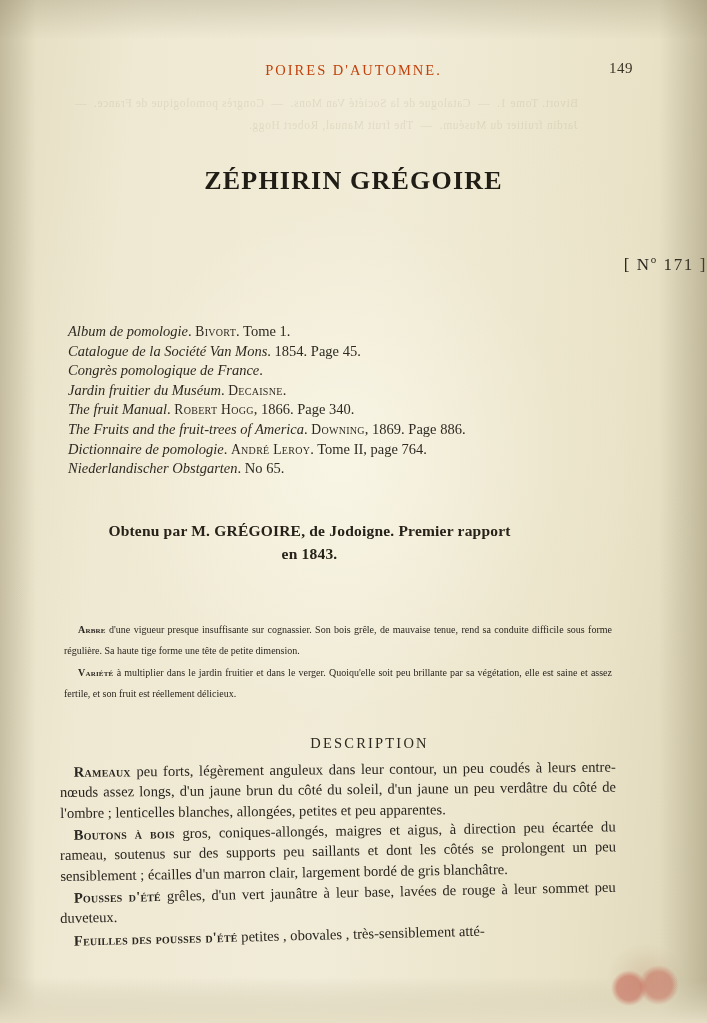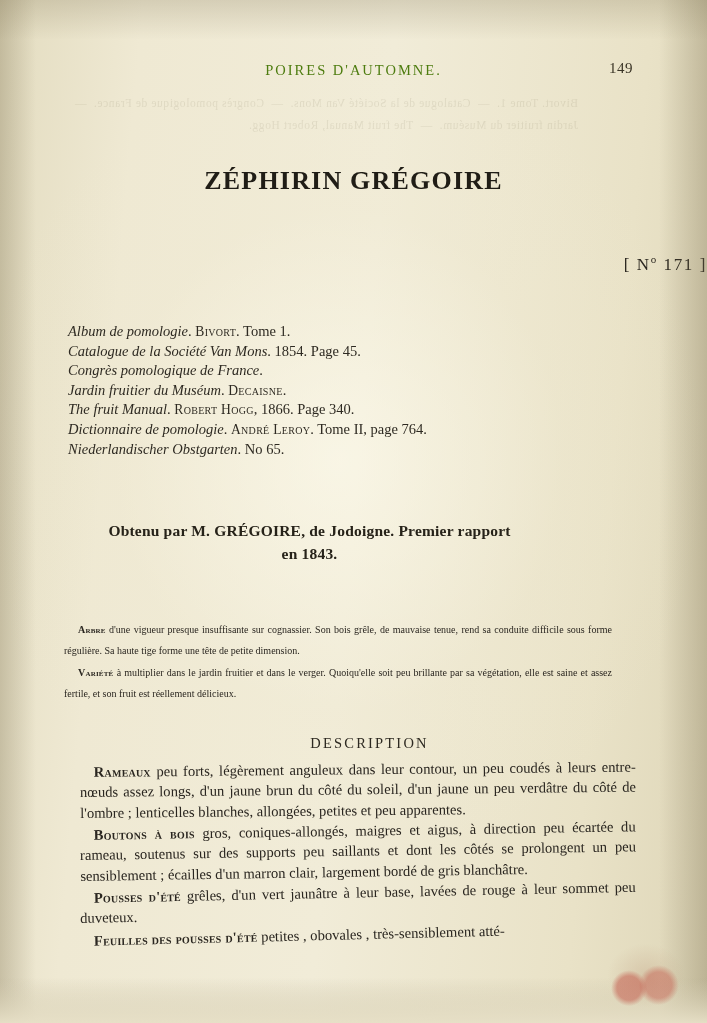--- a/index.html
+++ b/index.html
@@ -83,21 +83,21 @@
 
   
   .running-head {
     position: absolute;
     top: 62px;
     left: 0;
     width: 707px;
     text-align: center;
     font-size: 14.5px;
     letter-spacing: 2.0px;
-    color: #4d7c0f;
+    color: #c2410c;
   }
   .page-number {
     position: absolute;
     top: 60px;
     right: 74px;
     font-size: 15px;
     color: #3a3426;
     letter-spacing: 0.5px;
   }
 
@@ -192,21 +192,20 @@
 
   .desc-block {
     position: absolute;
     top: 762px;
     left: 60px;
     width: 556px;
     font-size: 14.6px;
     line-height: 20.4px;
     text-align: justify;
     color: #2a2620;
-    margin-left: 20px;
   }
   
   .desc-block .para:nth-child(1) { transform: rotate(-0.55deg); transform-origin: left center; }
   .desc-block .para:nth-child(2) { transform: rotate(-0.9deg); transform-origin: left center; }
   .desc-block .para:nth-child(3) { transform: rotate(-1.15deg); transform-origin: left center; }
   .desc-block .para:nth-child(4) { transform: rotate(-1.4deg); transform-origin: left center; }
   .clip-bottom {
     position: absolute;
     left: 0; right: 0; bottom: 0; height: 44px;
     background: linear-gradient(to top, rgba(232,225,200,0.95), rgba(232,225,200,0.0));
@@ -238,20 +237,23 @@
       <span class="it">Catalogue de la Société Van Mons</span><span>. 1854. Page 45.</span><span class="sc"></span><span></span>
     </div>
     <div>
       <span class="it">Congrès pomologique de France</span><span>.</span><span class="sc"></span><span></span>
     </div>
     <div>
       <span class="it">Jardin fruitier du Muséum</span><span>.  </span><span class="sc">Decaisne</span><span>.</span>
     </div>
     <div>
       <span class="it">The fruit Manual</span><span>. </span><span class="sc">Robert Hogg</span><span>, 1866.  Page 340.</span>
+    </div>
+    <div>
+      <span class="it">The Fruits and the fruit-trees of America</span><span>.  </span><span class="sc">Downing</span><span>, 1869. Page 886.</span>
     </div>
     <div>
       <span class="it">Dictionnaire de pomologie</span><span>. </span><span class="sc">André Leroy</span><span>. Tome II, page 764.</span>
     </div>
     <div>
       <span class="it">Niederlandischer Obstgarten</span><span>.  No 65.</span><span class="sc"></span><span></span>
     </div>
   </div>
 
   <div class="origin">

